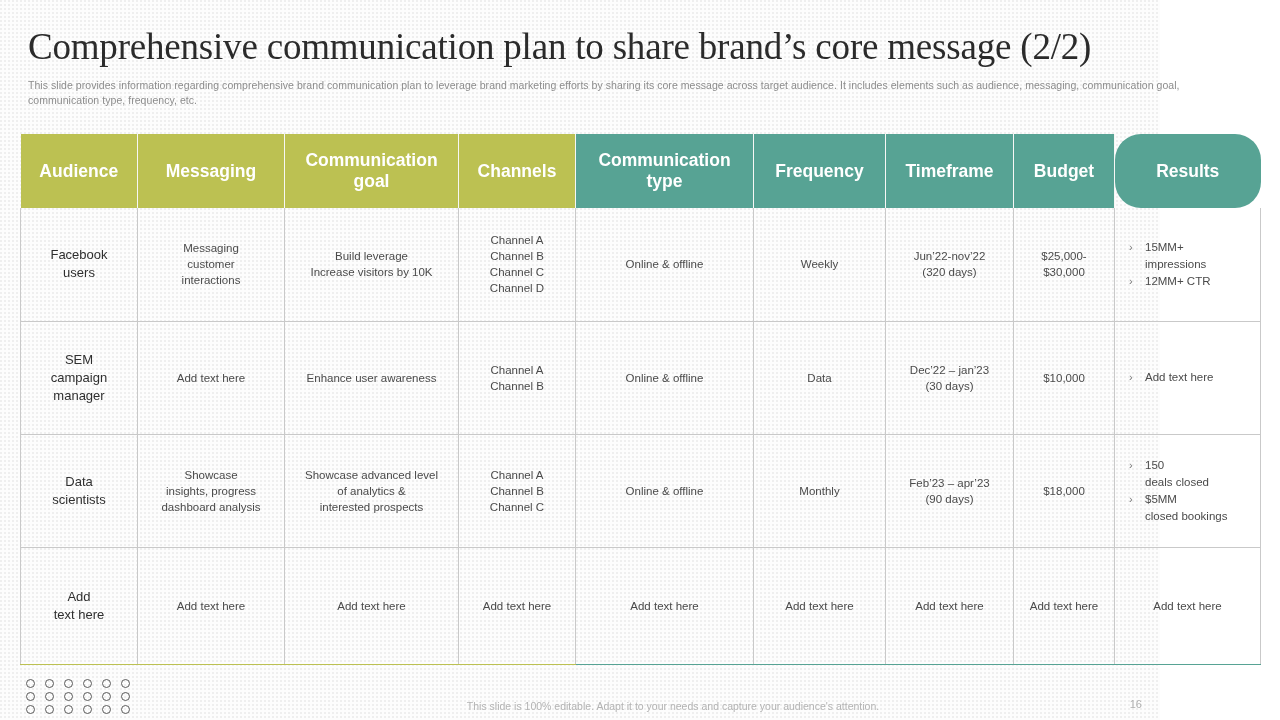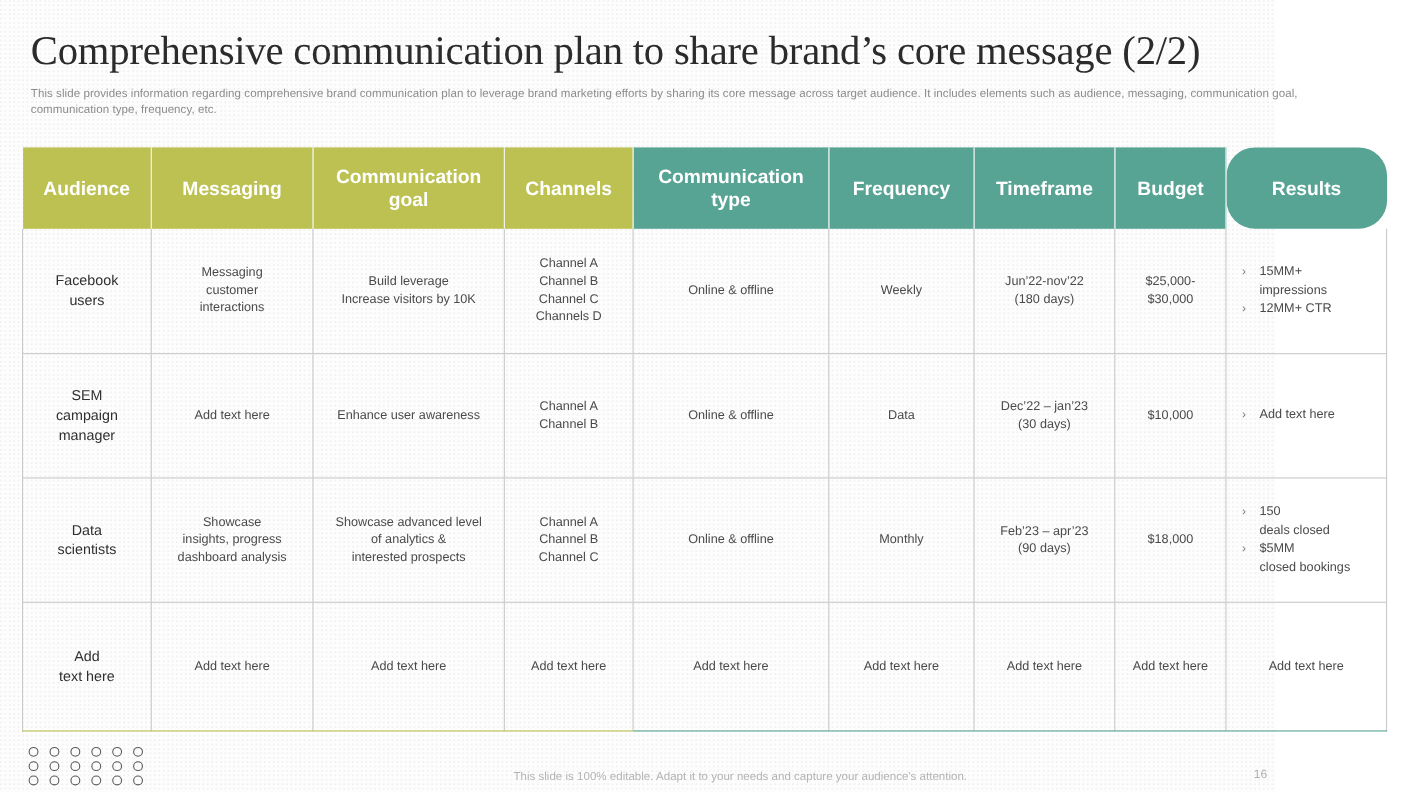--- a/index.html
+++ b/index.html
@@ -158,21 +158,21 @@
     left: 0;
     top: 700px;
     width: 1280px;
     text-align: center;
     font-size: 10.5px;
     color: #b3b3b3;
     padding-left: 33px;
   }
   #page-num {
     position: absolute;
-    right: 8px;
+    right: 18px;
     top: 698px;
     font-size: 11px;
     color: #b0b0b0;
   }
 </style>
 </head>
 <body>
 
 <div id="slide">
 
@@ -217,31 +217,31 @@
               <span>interactions</span>
             </td>
             <td class="cell-lines">
               <span>Build leverage</span>
               <span>Increase visitors  by 10K</span>
             </td>
             <td class="cell-lines">
               <span>Channel  A</span>
               <span>Channel  B</span>
               <span>Channel  C</span>
-              <span>Channels  D</span>
+              <span>Channel  D</span>
             </td>
             <td class="cell-lines teal-edge">
               <span>Online &amp; offline</span>
             </td>
             <td class="cell-lines teal-edge">
               <span>Weekly</span>
             </td>
             <td class="cell-lines teal-edge">
               <span>Jun’22-nov’22</span>
-              <span>(180  days)</span>
+              <span>(320  days)</span>
             </td>
             <td class="cell-lines teal-edge">
               <span>$25,000-</span>
               <span>$30,000</span>
             </td>
             <td class="lastcol teal-edge">
               <ul class="results">
                 <li>
                   <span class="chev">›</span>
                   <span class="rl">15MM+</span>

